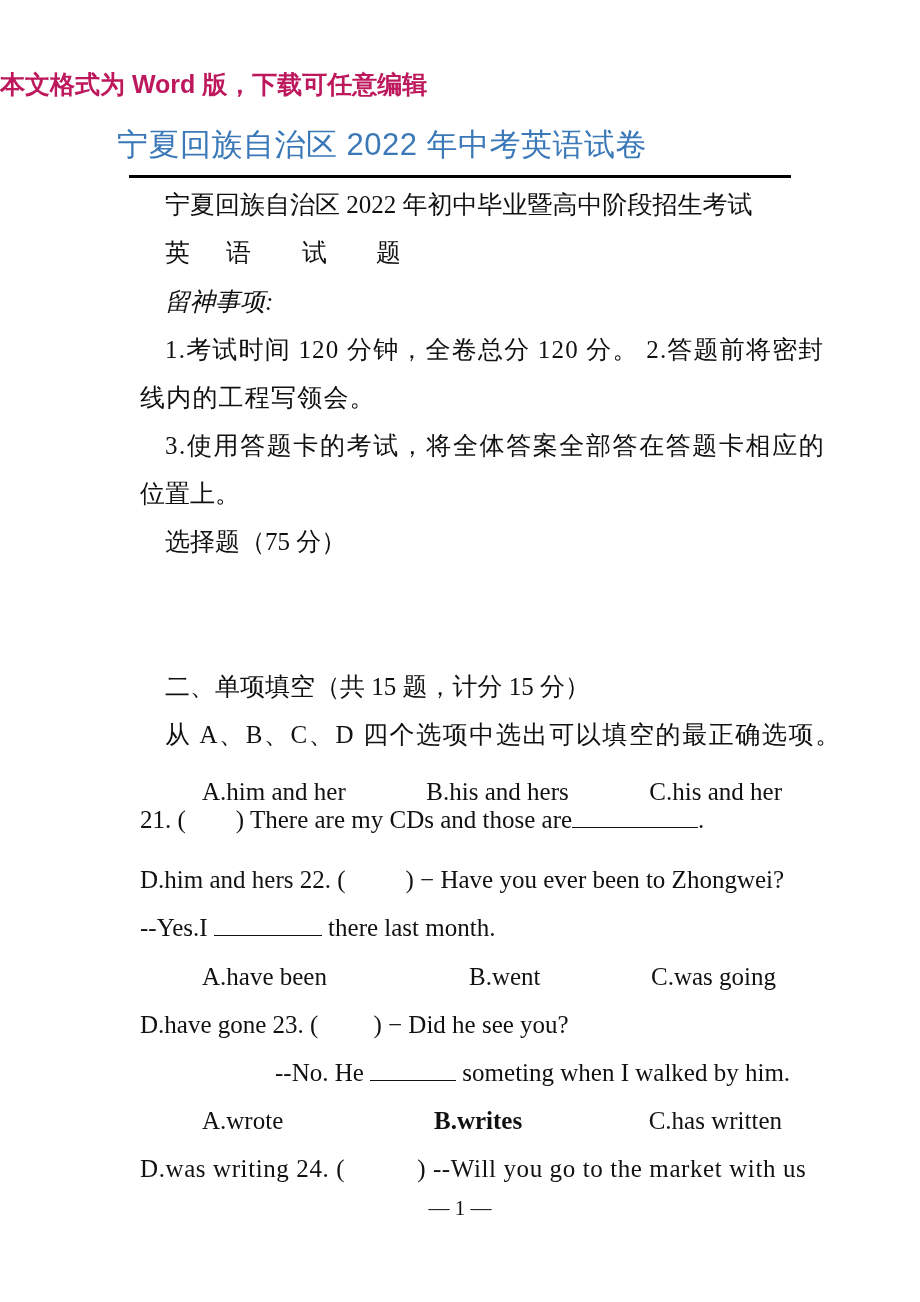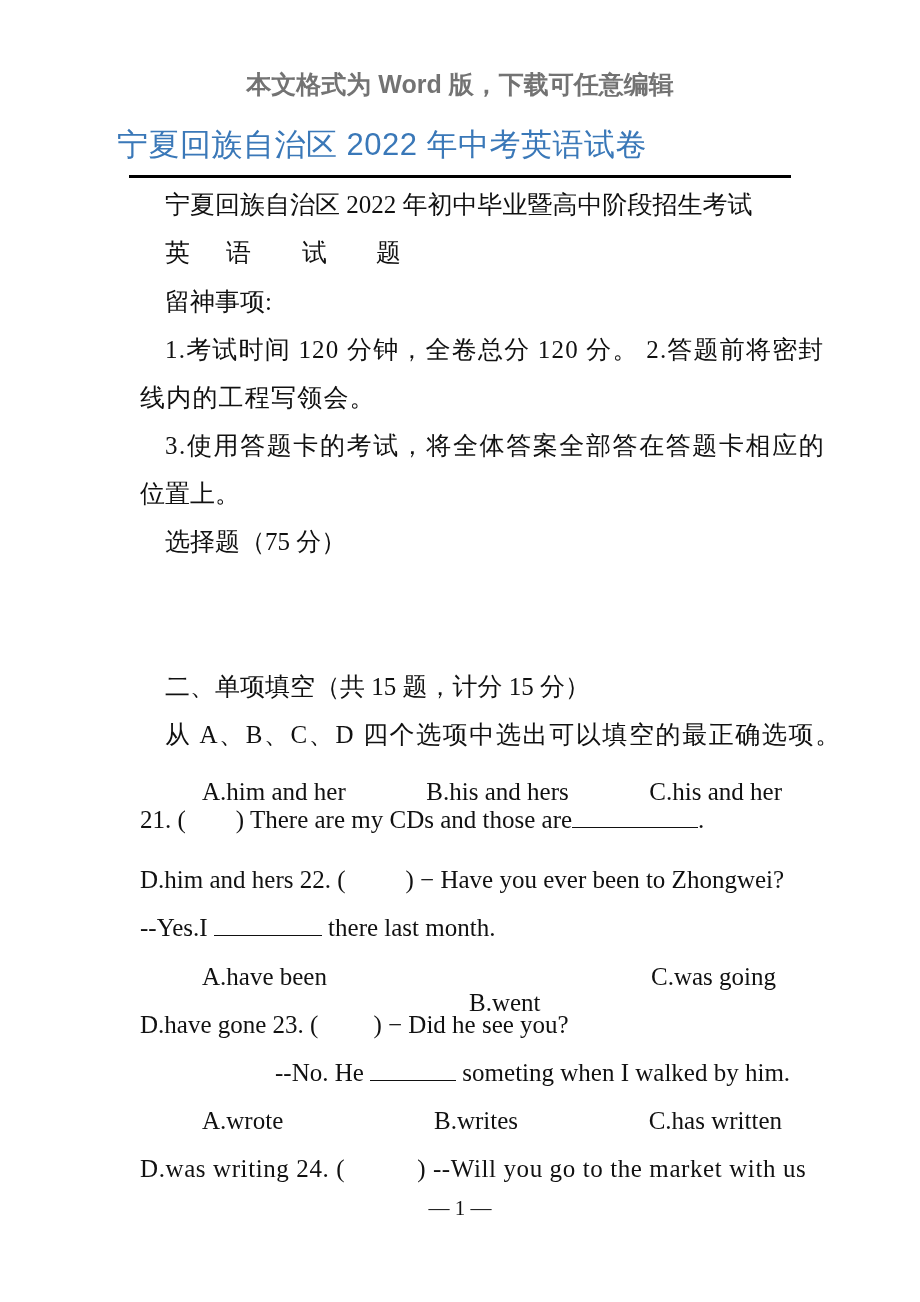--- a/index.html
+++ b/index.html
@@ -1,17 +1,17 @@
 <!DOCTYPE html>
 <html><head>
 <meta charset="utf-8">
 <style>
   html, body { margin: 0; padding: 0; background: #ffffff; }
   body { width: 920px; height: 1302px; position: relative; overflow: hidden; font-family: "Liberation Serif", "DejaVu Serif", serif; color: #111; }
-  .banner { position: absolute; left: 0; width: 920px; text-align: center; top: 68px; font-family: "Liberation Sans", "DejaVu Sans", sans-serif; font-weight: bold; font-size: 25px; color: #737373; }
+  .banner { position: absolute; left: 0; width: 920px; text-align: left; top: 68px; font-family: "Liberation Sans", "DejaVu Sans", sans-serif; font-weight: bold; font-size: 25px; color: #be185d; }
   .title { position: absolute; left: 0; width: 764px; text-align: center; top: 124px; font-family: "Liberation Sans", "DejaVu Sans", sans-serif; font-size: 31px; color: #3a78b8; letter-spacing: 0.5px; }
   .rule { position: absolute; left: 129px; width: 662px; top: 175px; height: 3px; background: #000; }
   .line { position: absolute; font-size: 25px; white-space: nowrap; line-height: 28px; }
   .just { display: flex; justify-content: space-between; }
   .blank { display: inline-block; border-bottom: 1.5px solid #111; height: 18px; vertical-align: baseline; }
   .paren-gap { display: inline-block; }
   .pagenum { position: absolute; left: 0; width: 920px; text-align: center; top: 1196px; font-size: 21px; }
 </style>
 </head>
 <body>
@@ -22,21 +22,21 @@
 
 <div class="line" style="left:165px; top:191px;">宁夏回族自治区 2022 年初中毕业暨高中阶段招生考试</div>
 
 <div class="line" style="left:165px; top:239px; width:240px;">
   <span style="position:absolute; left:0;">英</span>
   <span style="position:absolute; left:61px;">语</span>
   <span style="position:absolute; left:137px;">试</span>
   <span style="position:absolute; left:211px;">题</span>
 </div>
 
-<div class="line" style="left:165px; top:288px;">留神事项:</div>
+<div class="line" style="left:165px; top:288px;font-style:italic;">留神事项:</div>
 <div class="line" style="left:165px; top:336px; letter-spacing:1.2px;">1.考试时间 120 分钟，全卷总分 120 分。 2.答题前将密封</div>
 <div class="line" style="left:140px; top:384px; letter-spacing:1.2px;">线内的工程写领会。</div>
 <div class="line" style="left:165px; top:432px; letter-spacing:1.6px;">3.使用答题卡的考试，将全体答案全部答在答题卡相应的</div>
 <div class="line" style="left:140px; top:480px;">位置上。</div>
 <div class="line" style="left:165px; top:528px;">选择题（75 分）</div>
 
 <div class="line" style="left:165px; top:673px;">二、单项填空（共 15 题，计分 15 分）</div>
 <div class="line" style="left:165px; top:721px; letter-spacing:1.6px;">从 A、B、C、D 四个选项中选出可以填空的最正确选项。</div>
 
 <div class="line" style="left:140px; top:806px;">
@@ -52,36 +52,36 @@
   <span>D.him and hers</span>
   <span>22. (</span><span class="paren-gap" style="width:60px;"></span><span>)  − Have you ever been to Zhongwei?</span>
 </div>
 <div class="line" style="left:140px; top:914px;text-align:center;">
   <span>--Yes.I</span>
   <span class="blank" style="width:108px;"></span>
   <span>there last month.</span>
 </div>
 <div class="line" style="left:202px; top:963px; width:580px;">
   <span style="position:absolute; left:0;">A.have  been</span>
-  <span style="position:absolute; left:267px;margin-top:26px;">B.went</span>
+  <span style="position:absolute; left:267px;">B.went</span>
   <span style="position:absolute; right:6px;">C.was  going</span>
 </div>
 
 <div class="line" style="left:140px; top:1011px;">
   <span>D.have gone</span>
   <span>23. (</span><span class="paren-gap" style="width:55px;"></span><span>)  − Did he see you?</span>
 </div>
 <div class="line" style="left:275px; top:1059px;text-align:right;">
   <span>--No. He</span>
   <span class="blank" style="width:86px;"></span>
   <span>someting when I walked by him.</span>
 </div>
 <div class="line" style="left:202px; top:1107px; width:580px;">
   <span style="position:absolute; left:0;">A.wrote</span>
-  <span style="position:absolute; left:232px;">B.writes</span>
+  <span style="position:absolute; left:232px;font-weight:bold;">B.writes</span>
   <span style="position:absolute; right:0;">C.has  written</span>
 </div>
 
 <div class="line" style="left:140px; top:1155px; letter-spacing:0.6px;">
   <span>D.was writing</span>
   <span>24. (</span><span class="paren-gap" style="width:72px;"></span><span>) --Will you go to the market with us</span>
 </div>
 
 <div class="pagenum">— 1 —</div>
 

